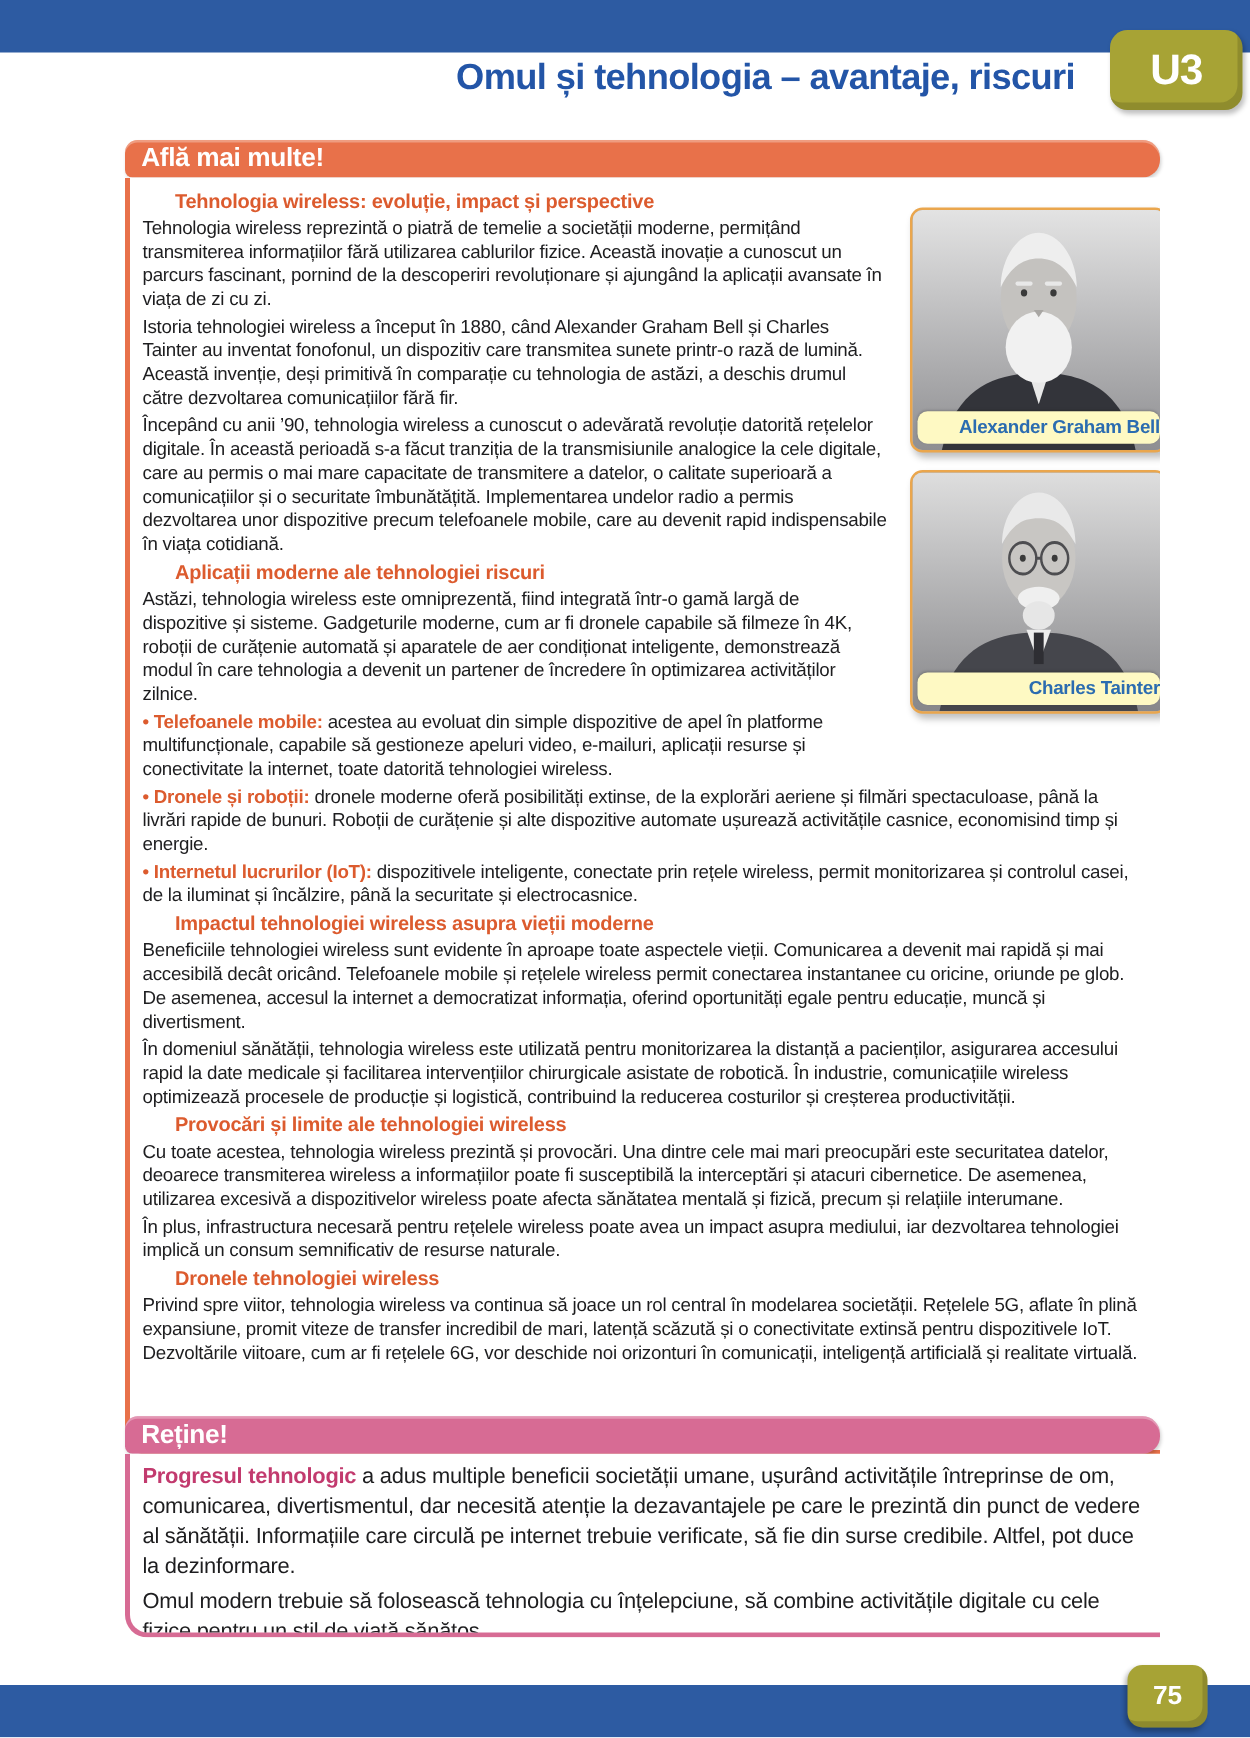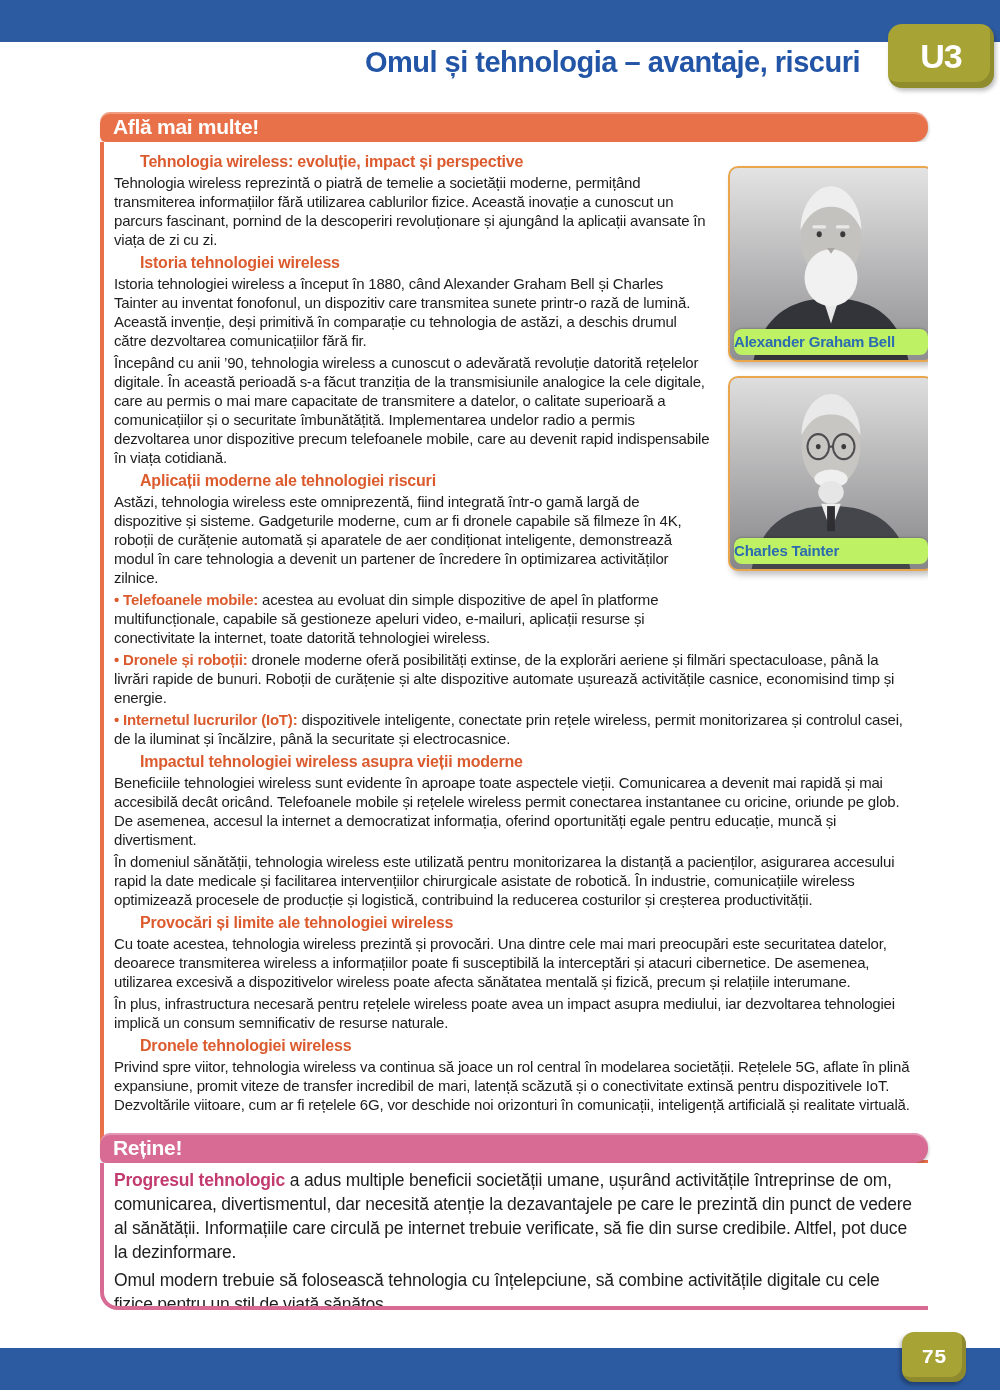--- a/index.html
+++ b/index.html
@@ -74,55 +74,54 @@
   .photo-card{
     position:absolute;left:624px;width:206px;margin:0;
     border:2px solid var(--photo-border);border-radius:10px;overflow:hidden;
     background:#b5b5b5;box-shadow:3px 4px 6px rgba(0,0,0,0.25);
   }
   .photo-card-1{top:24px;height:196px;}
   .photo-card-2{top:234px;height:195px;}
   .photo-card svg{display:block;width:100%;height:100%;}
   .photo-caption{
     position:absolute;left:4px;right:4px;bottom:5px;height:26px;
-    background:#bef264;border-radius:8px;box-shadow:0 -1px 2px rgba(0,0,0,0.18);
-    text-align:left;line-height:26px;
+    background:#fef9c3;border-radius:8px;box-shadow:0 -1px 2px rgba(0,0,0,0.18);
+    text-align:right;line-height:26px;
     color:var(--caption-blue);font-size:15px;font-weight:bold;letter-spacing:-0.2px;margin-top:40px;
   }
   
   .retine-p{margin:0 0 4px;font-size:17.5px;line-height:24px;letter-spacing:-0.2px;width:806px;}
   .retine-lead{color:var(--lead-magenta);font-weight:bold;}
   
   .bottom-bar{position:absolute;left:0;top:1348px;width:1000px;height:42px;background:var(--bar-blue);}
   .page-num-badge{
     position:absolute;left:902px;top:1332px;width:64px;height:50px;
     background:var(--badge-olive);border-radius:12px;
     box-shadow:inset -4px -5px 0 rgba(0,0,0,0.15), -2px 3px 4px rgba(0,0,0,0.3);
     display:flex;align-items:center;justify-content:center;
-    color:#fff;font-size:21px;font-weight:bold;font-family:Liberation Mono, monospace;
+    color:#fff;font-size:21px;font-weight:bold;
   }
 </style>
 </head>
 <body>
 
 <div class="page">
 
   <div class="top-bar"></div>
   <h1 class="page-title">Omul și tehnologia – avantaje, riscuri</h1>
   <div class="unit-badge">U3</div>
 
   <div class="banner banner-orange">Află mai multe!</div>
 
   <div class="content-box learn-box">
     <div class="fade-mask"></div>
 
     <h3 class="sec-heading">Tehnologia wireless: evoluție, impact și perspective</h3>
     <p class="body-p narrow">Tehnologia wireless reprezintă o piatră de temelie a societății moderne, permițând transmiterea informațiilor fără utilizarea cablurilor fizice. Această inovație a cunoscut un parcurs fascinant, pornind de la descoperiri revoluționare și ajungând la aplicații avansate în viața de zi cu zi.</p>
 
-    <h3 class="sec-heading">Istoria tehnologiei wireless</h3>
     <p class="body-p narrow">Istoria tehnologiei wireless a început în 1880, când Alexander Graham Bell și Charles Tainter au inventat fonofonul, un dispozitiv care transmitea sunete printr-o rază de lumină. Această invenție, deși primitivă în comparație cu tehnologia de astăzi, a deschis drumul către dezvoltarea comunicațiilor fără fir.</p>
     <p class="body-p narrow">Începând cu anii ’90, tehnologia wireless a cunoscut o adevărată revoluție datorită rețelelor digitale. În această perioadă s-a făcut tranziția de la transmisiunile analogice la cele digitale, care au permis o mai mare capacitate de transmitere a datelor, o calitate superioară a comunicațiilor și o securitate îmbunătățită. Implementarea undelor radio a permis dezvoltarea unor dispozitive precum telefoanele mobile, care au devenit rapid indispensabile în viața cotidiană.</p>
 
     <h3 class="sec-heading">Aplicații moderne ale tehnologiei riscuri</h3>
     <p class="body-p narrow">Astăzi, tehnologia wireless este omniprezentă, fiind integrată într-o gamă largă de dispozitive și sisteme. Gadgeturile moderne, cum ar fi dronele capabile să filmeze în 4K, roboții de curățenie automată și aparatele de aer condiționat inteligente, demonstrează modul în care tehnologia a devenit un partener de încredere în optimizarea activităților zilnice.</p>
 
     <p class="body-p bullet narrow"><strong class="term">Telefoanele mobile:</strong><span> acestea au evoluat din simple dispozitive de apel în platforme multifuncționale, capabile să gestioneze apeluri video, e-mailuri, aplicații resurse și conectivitate la internet, toate datorită tehnologiei wireless.</span></p>
     <p class="body-p bullet full"><strong class="term">Dronele și roboții:</strong><span> dronele moderne oferă posibilități extinse, de la explorări aeriene și filmări spectaculoase, până la livrări rapide de bunuri. Roboții de curățenie și alte dispozitive automate ușurează activitățile casnice, economisind timp și energie.</span></p>
     <p class="body-p bullet full"><strong class="term">Internetul lucrurilor (IoT):</strong><span> dispozitivele inteligente, conectate prin rețele wireless, permit monitorizarea și controlul casei, de la iluminat și încălzire, până la securitate și electrocasnice.</span></p>
 

